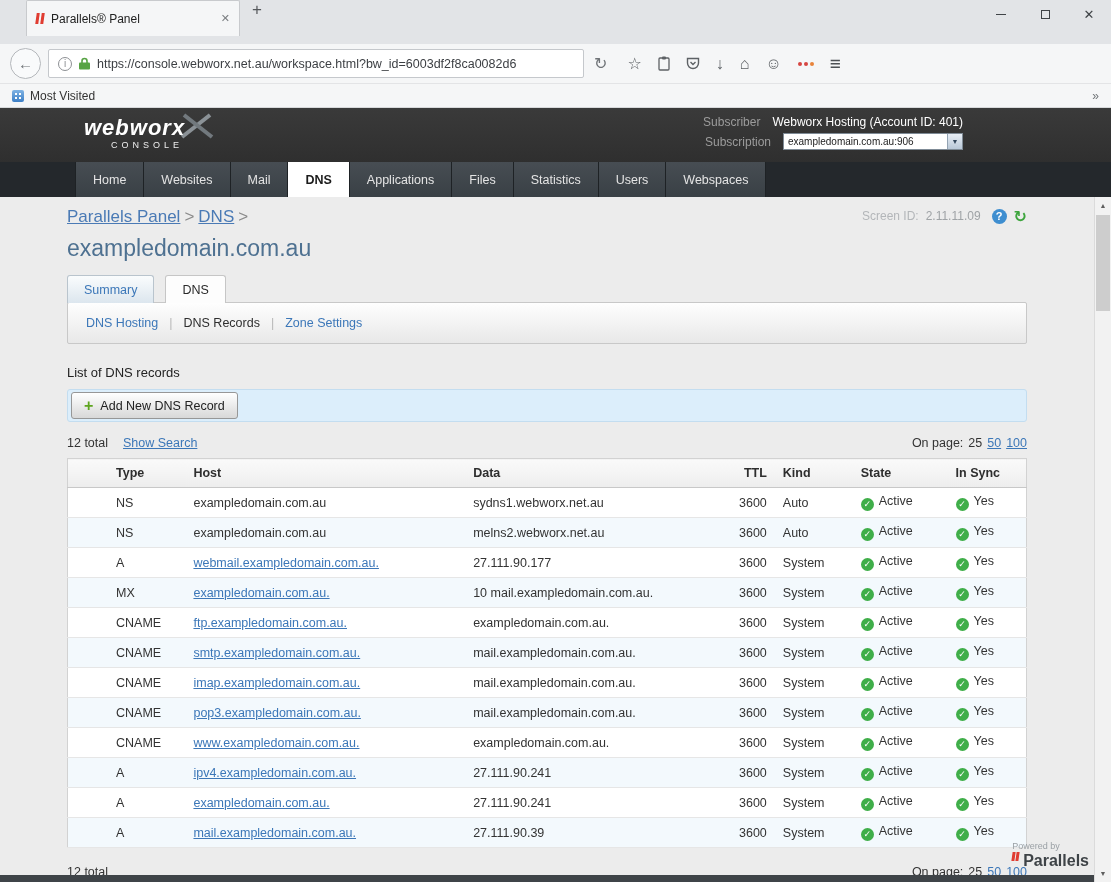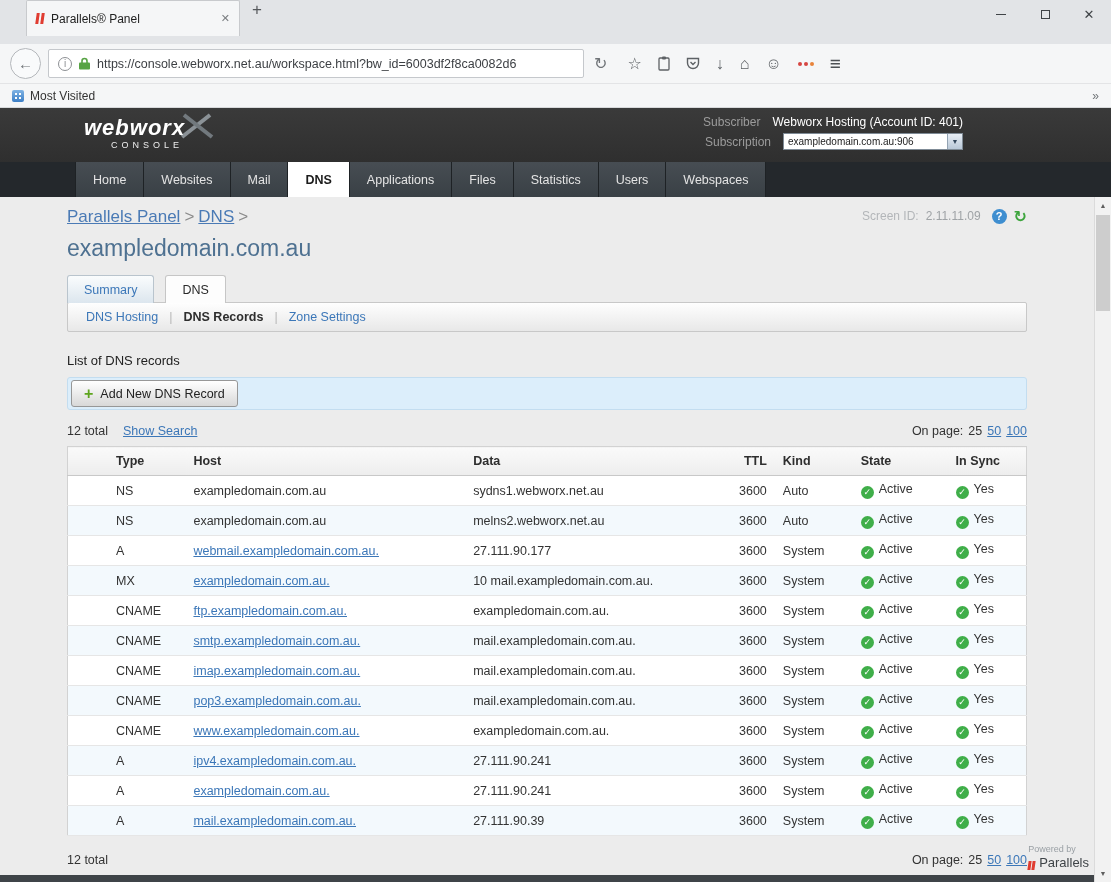--- a/index.html
+++ b/index.html
@@ -69,24 +69,24 @@
   .bc-sep{color:#8a8a8a;margin:0 4px}
   .screen-area{display:flex;gap:7px}
   .screen-label{color:#b3b6b9;font-size:12px}
   .screen-value{color:#9fa3a6;font-size:12px;margin-right:4px}
   .help-badge{width:15px;height:15px;border-radius:50%;background:#3e8ed0;color:#fff;font-size:11px;font-weight:bold;text-align:center;line-height:15px}
   .refresh-ico{color:#3da53d;font-size:16px;font-weight:bold;line-height:1}
   .page-title{font-size:23px;color:#4e7191;margin-top:8px;font-weight:400}
   .page-tabs{display:flex;gap:11px;margin-top:13px;position:relative;z-index:2}
   .page-tab{height:28px;display:flex;align-items:center;padding:0 16px;font-size:12.5px;border:1px solid #b9c4cd;border-bottom:none;border-radius:3px 3px 0 0;background:linear-gradient(#fafcfd,#dce6ee);color:#3c77b8;margin-bottom:-1px;cursor:pointer}
   .page-tab.active{background:#fdfdfd;color:#2b2b2b;border-color:#c6c6c6}
-  .subnav{width:960px;height:30px;background:linear-gradient(#fefefe,#e8e8e8);border:1px solid #c8c8c8;border-radius:2px;display:flex;align-items:center;padding:0 18px;font-size:12.5px;position:relative;z-index:1}
+  .subnav{width:960px;height:42px;background:linear-gradient(#fefefe,#e8e8e8);border:1px solid #c8c8c8;border-radius:2px;display:flex;align-items:center;padding:0 18px;font-size:12.5px;position:relative;z-index:1}
   .sn-sep{color:#b9b9b9;margin:0 11px}
   a.sn-item{color:#3c77b8;text-decoration:none}
-  .sn-item.active{color:#2e2e2e;font-weight:bold}
+  .sn-item.active{color:#2e2e2e;font-weight:normal}
   .list-label{margin-top:21px;font-size:13px;color:#222}
   .add-bar{margin-top:9px;width:960px;height:33px;background:#dceefb;border:1px solid #c3ddf0;border-radius:3px;display:flex;align-items:center;padding-left:3px}
   .add-btn{height:27px;display:inline-flex;align-items:center;gap:7px;padding:0 12px;background:linear-gradient(#ffffff,#d8d8d8);border:1px solid #979797;border-radius:3px;font-size:12.5px;color:#222;cursor:pointer}
   .plus-ico{color:#5ea51f;font-weight:bold;font-size:16px;line-height:1}
   .list-meta,.footer-meta{width:960px;display:flex;justify-content:space-between;margin-top:14px;font-size:12.5px;align-items:center}
   .meta-left{display:flex;gap:15px;align-items:center}
   .show-search{color:#3c77b8}
   .pager{display:flex;gap:5px;align-items:center}
   .pager-label{color:#333}
   .pager-size.current{color:#333}
@@ -101,21 +101,21 @@
   .dns .col2{width:250px}
   .dns .col3{width:60px;text-align:right}
   .dns .col4{width:78px}
   .dns .col5{width:95px}
   .dns .col6{width:79px}
   .dns a.host-link{color:#3c77b8}
   .check{display:inline-block;width:13px;height:13px;border-radius:50%;background:#3fae49;color:#fff;font-size:9px;line-height:13px;text-align:center;margin-right:5px;vertical-align:-2px;font-weight:bold}
   .footer-meta{margin-top:17px}
 
   .powered{position:absolute;right:22px;bottom:12px;font-size:9px;color:#9aa0a5}
-  .powered .brand{display:flex;align-items:flex-end;gap:4px;font-size:13px;color:#3e4347;font-weight:normal;margin-top:1px}
+  .powered .brand{display:flex;align-items:flex-start;gap:4px;font-size:16px;color:#3e4347;font-weight:bold;margin-top:1px}
   .brand-bars{display:inline-flex;gap:1px}
   .brand-bars i{display:block;width:3px;height:9px;background:#e03c31;transform:skewX(-8deg)}
 
   .bottom-bar{position:absolute;left:0;right:17px;bottom:0;height:7px;background:#3f4448}
 
   .scrollbar{position:absolute;top:197px;right:0;bottom:0;width:17px;background:#f2f2f2;border-left:1px solid #dbdbdb;z-index:5}
   .sb-up,.sb-down{position:absolute;left:0;right:0;height:17px;display:flex;align-items:center;justify-content:center;font-size:7px;color:#5e5e5e}
   .sb-up{top:0}.sb-down{bottom:0}
   .sb-thumb{position:absolute;top:18px;left:1px;right:1px;height:96px;background:#cdcdcd}
 </style>

